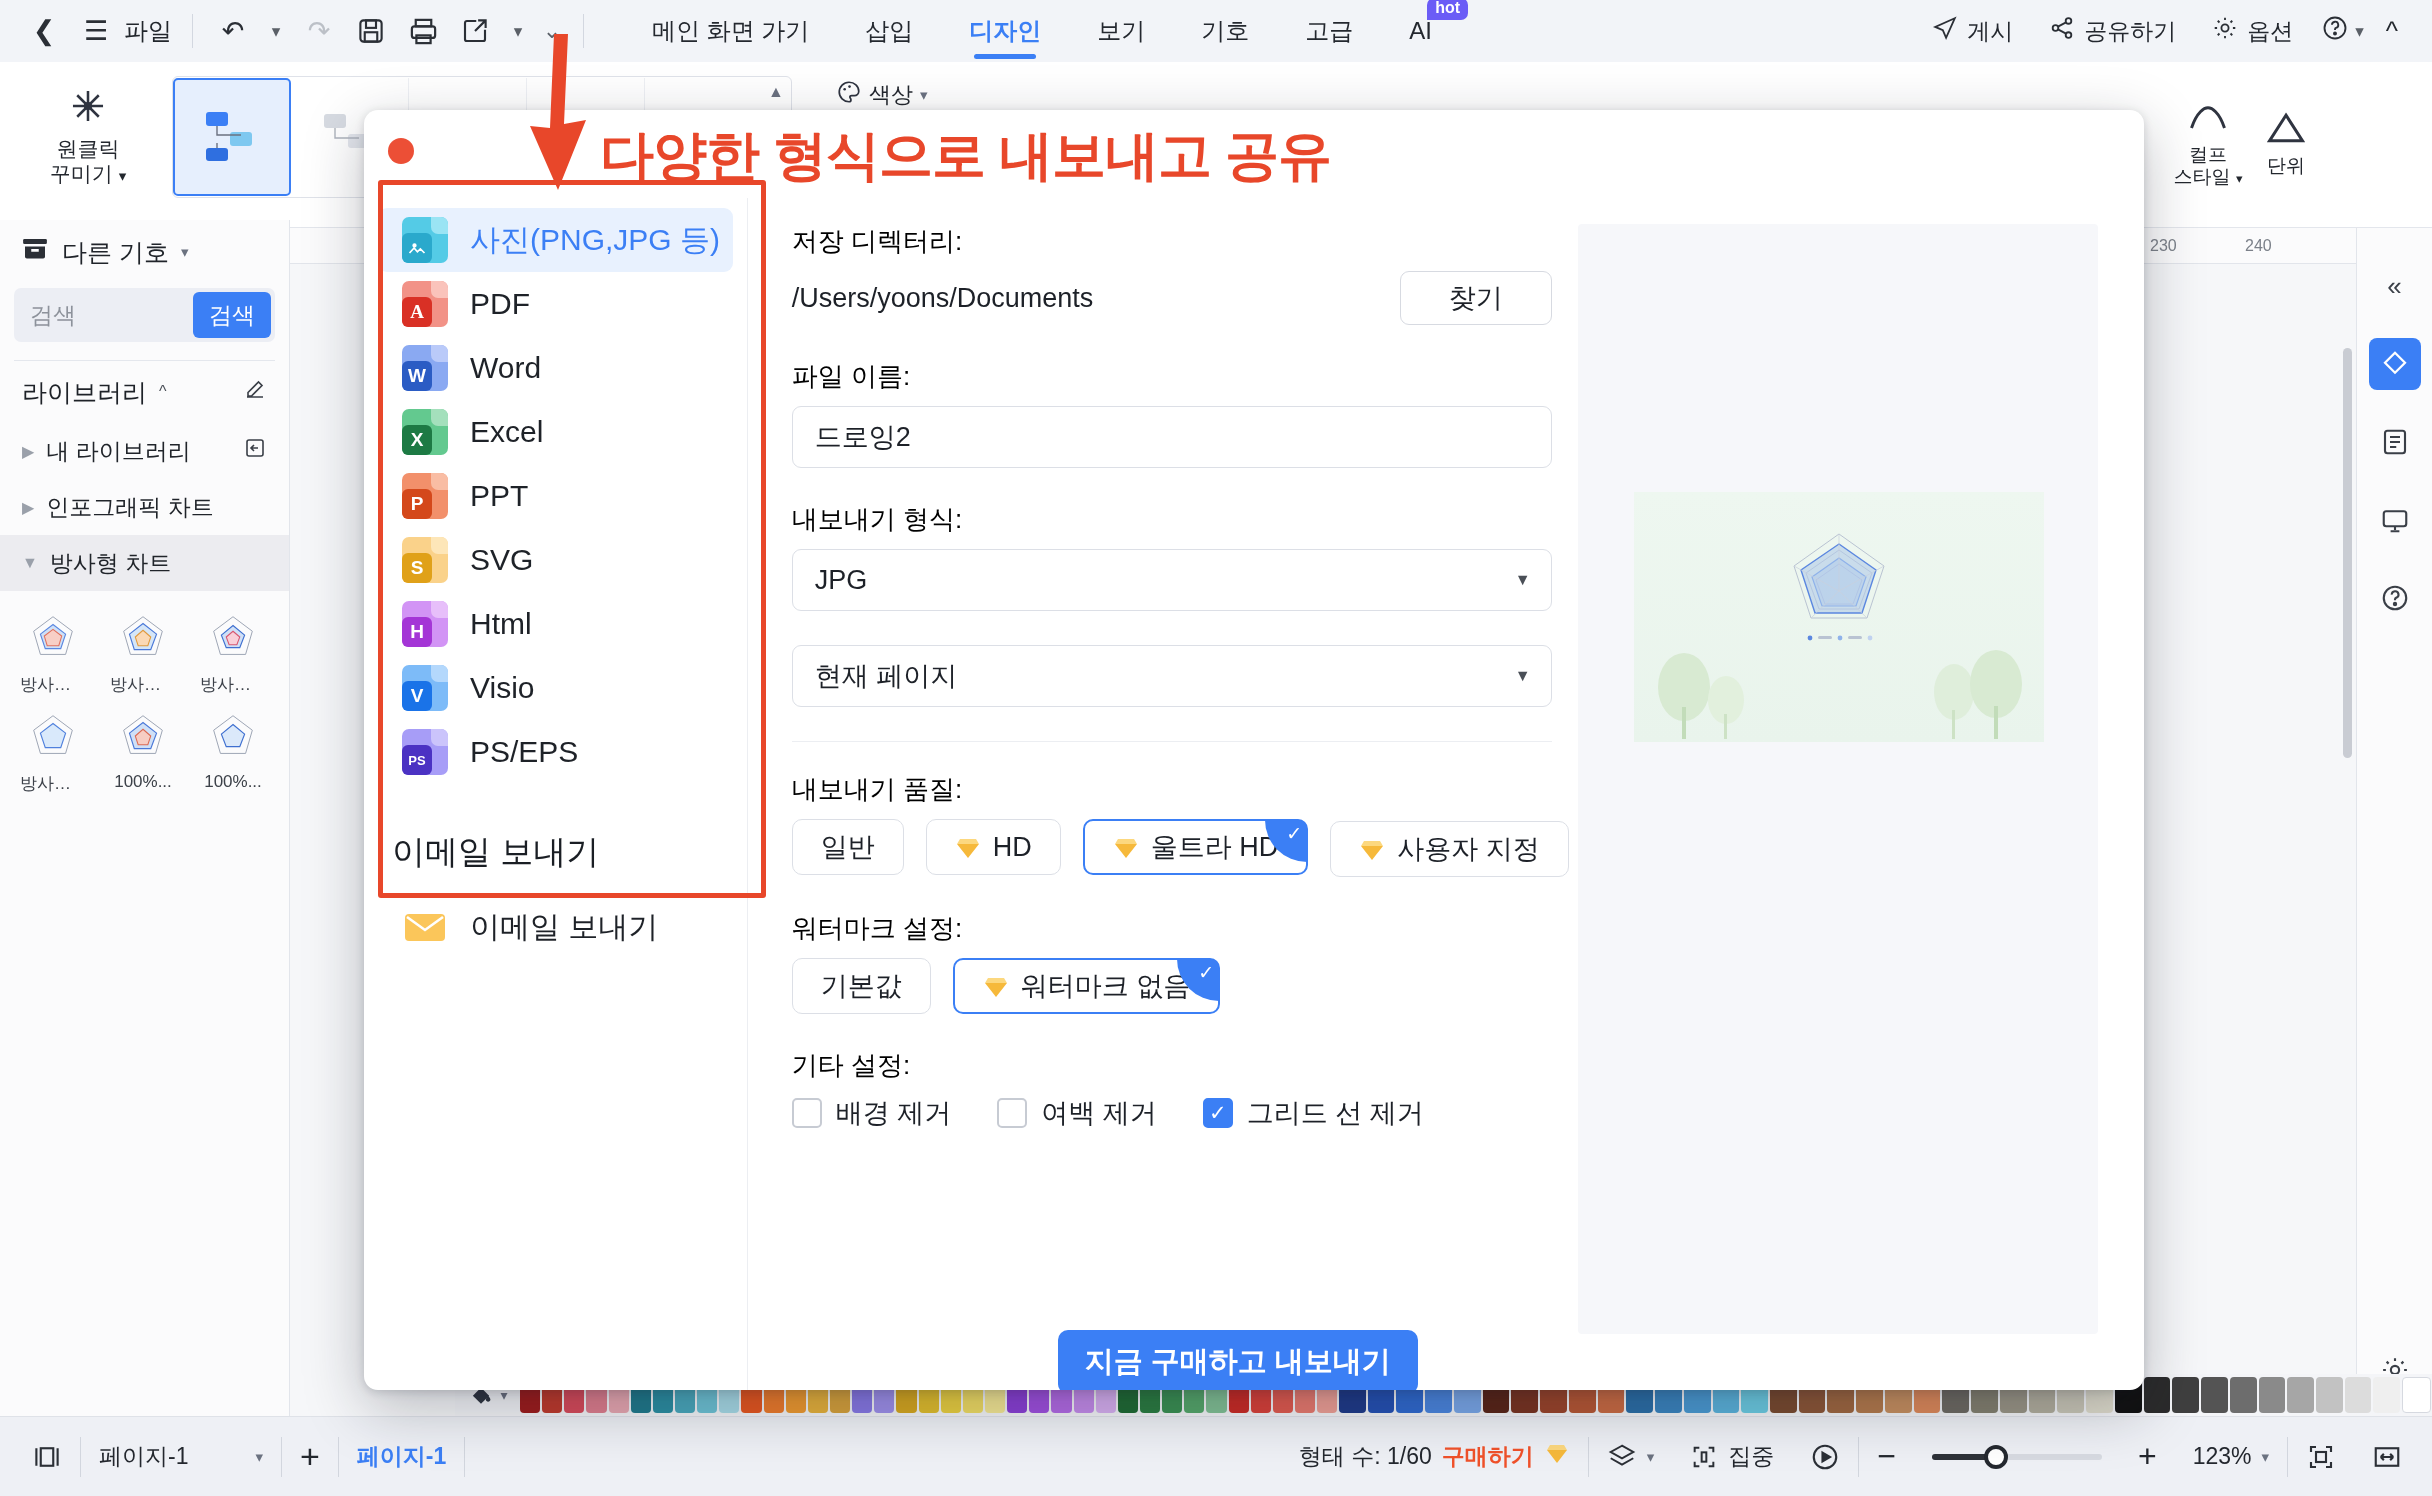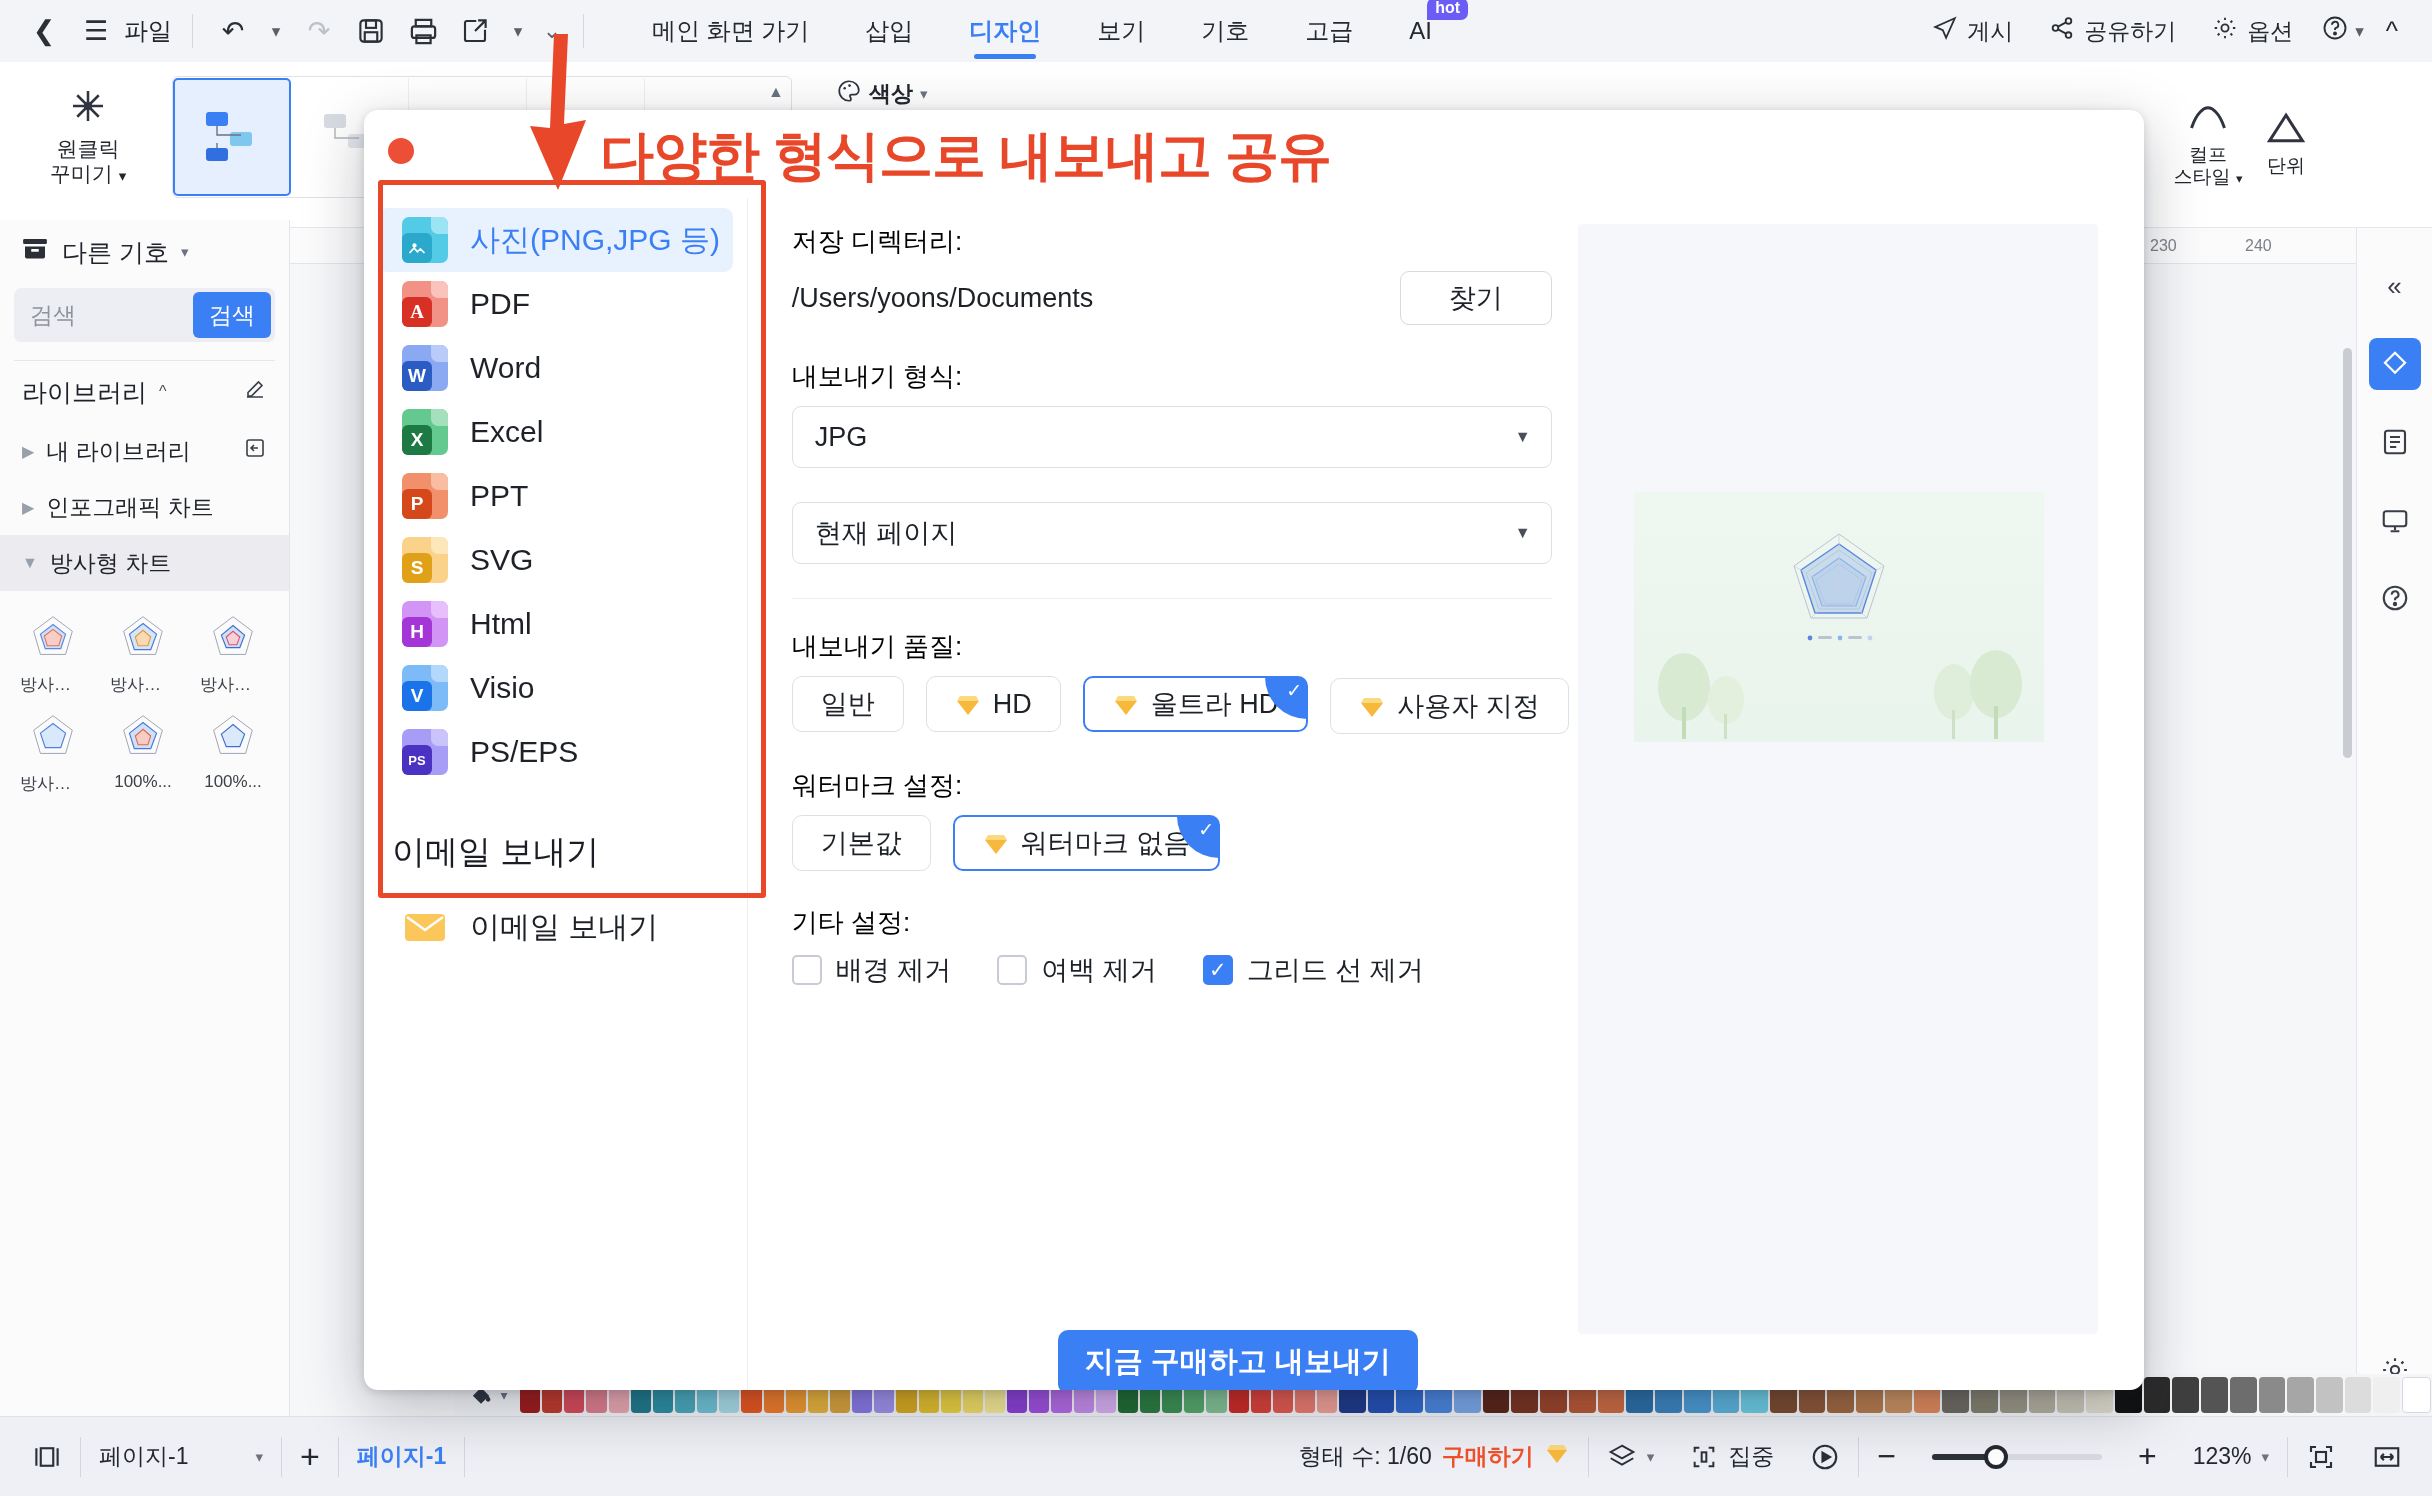--- a/index.html
+++ b/index.html
@@ -74,21 +74,21 @@
   }
   .gal-cell.sel { background: #e6effd; border: 2px solid #3b7ff5; border-radius: 5px; }
   .gal-scroll {
     position: absolute; right: 2px; top: 2px; width: 26px; height: 118px;
     display: flex; flex-direction: column; align-items: center; justify-content: space-between;
     color: #6b7280; font-size: 16px; padding: 4px 0;
   }
   .rb-tools {
     position: absolute; left: 820px; top: 12px; right: 250px; height: 150px;
   }
-  .rb-row1 { display: flex; align-items: flex-start; gap: 0px; height: 42px; font-weight: bold; }
+  .rb-row1 { display: flex; align-items: center; gap: 0px; height: 42px; }
   .rb-chip {
     display: flex; align-items: center; gap: 7px; font-size: 22px; color: #23272e;
     padding: 0 16px; height: 40px;
   }
   .rb-row2 { display: flex; align-items: flex-end; gap: 0px; height: 96px; padding-top: 6px;}
   .rb-ic {
     width: 84px; height: 84px; display: flex; align-items: center; justify-content: center;
     color: #2f3440;
   }
   .rb-right {
@@ -974,20 +974,26 @@
       <div class="dlg-main">
 
         <div class="fld-block">
           <div class="fld-label">저장 디렉터리:</div>
           <div class="dirline">
             <div class="dirpath">/Users/yoons/Documents</div>
             <div class="browsebtn">찾기</div>
           </div>
         </div>
 
+        <div class="fld-block">
+          <div class="fld-label">파일 이름:</div>
+          <div class="textinput">
+            <span>드로잉2</span>
+          </div>
+        </div>
 
         <div class="fld-block">
           <div class="fld-label">내보내기 형식:</div>
           <div class="selectbox">
             <span>JPG</span>
             <span class="caret">▼</span>
           </div>
         </div>
 
         <div class="fld-block">

